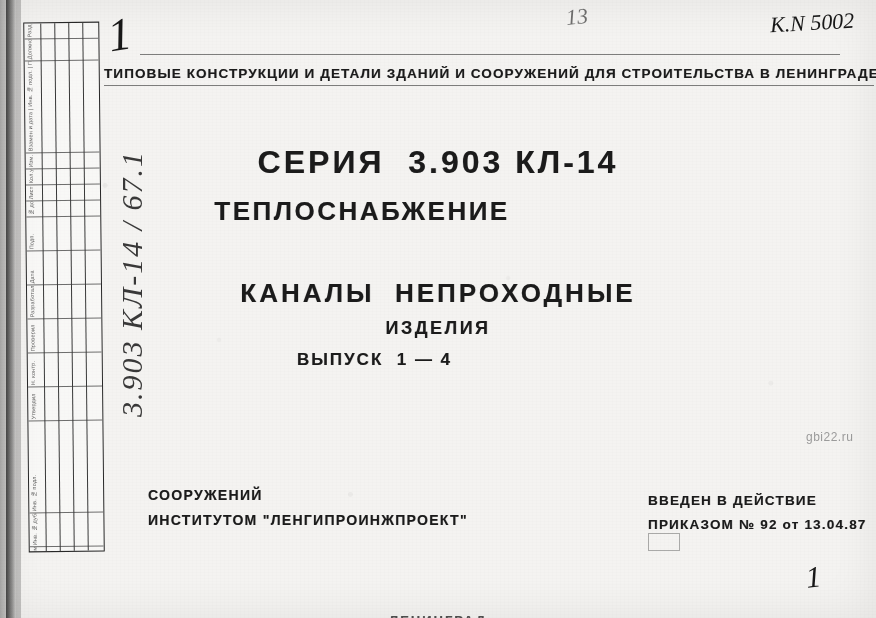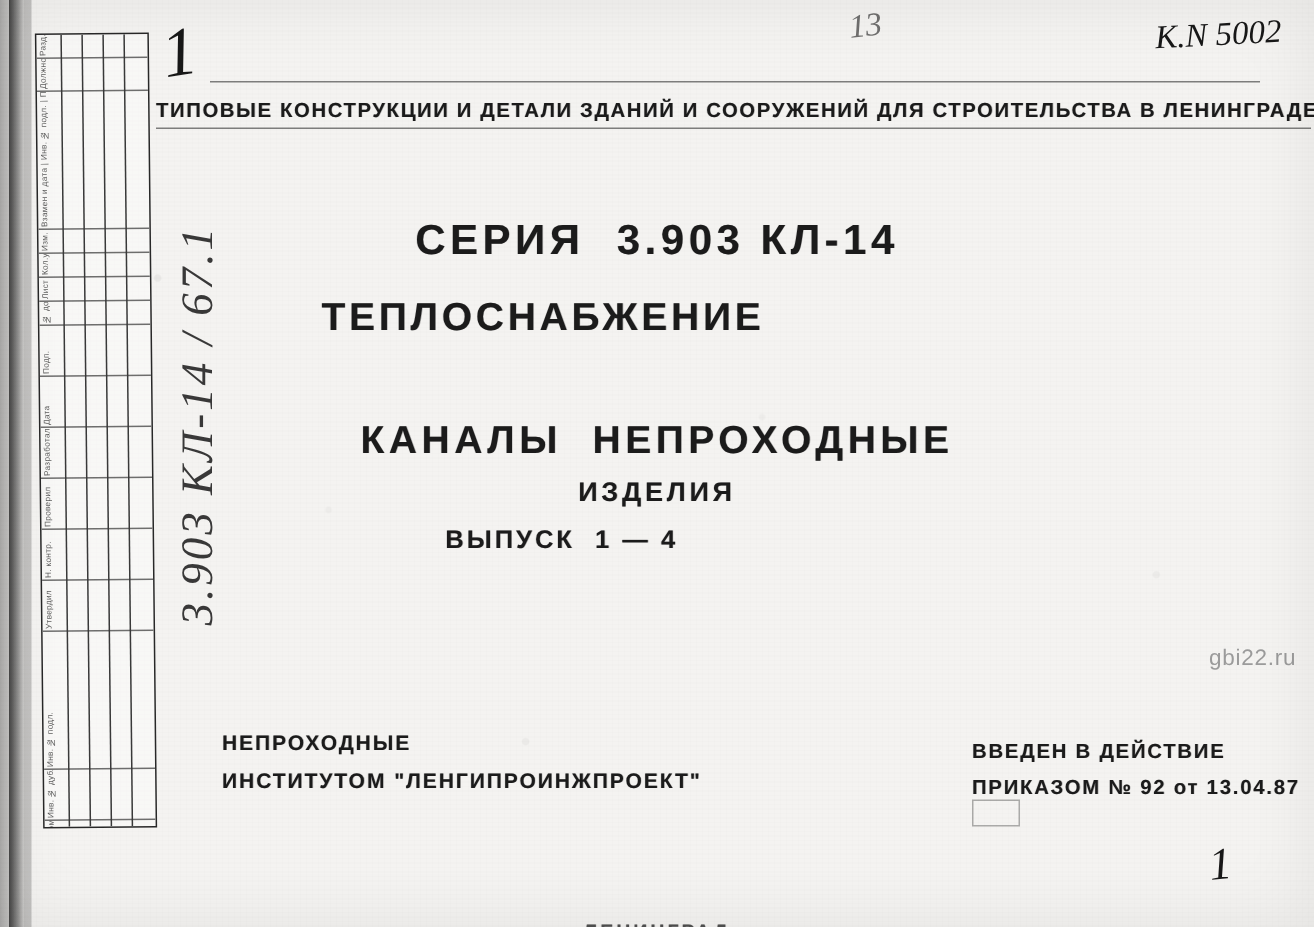--- a/index.html
+++ b/index.html
@@ -84,21 +84,21 @@
   .hdr-underline {
     position: absolute;
     height: 1px;
     background: rgba(30,30,30,.55);
   }
 
   
   #series {
     top: 144px; left: 0; width: 876px;
     text-align: center;
-    font-size: 28px;
+    font-size: 32px;
     font-weight: 700;
     letter-spacing: 3px;
     white-space: pre;
   }
   #subject {
     top: 196px; left: 0; width: 724px;
     text-align: center;
     font-size: 26px;
     font-weight: 700;
     letter-spacing: 2.5px;
@@ -170,21 +170,21 @@
     letter-spacing: 2px;
     transform: rotate(-90deg);
     transform-origin: center;
     opacity: .85;
   }
 
   
   #watermark {
     position: absolute;
     top: 430px; left: 806px;
-    font-size: 15px;
+    font-size: 12px;
     color: #9a9a9a;
     letter-spacing: .5px;
     font-family: "Liberation Sans", sans-serif;
   }
 
   
   #stamp {
     position: absolute;
     top: 22px; left: 26px;
     width: 74px; height: 528px;
@@ -332,21 +332,21 @@
 
   <div class="doc-text" id="hdr-line2">ТИПОВЫЕ КОНСТРУКЦИИ И ДЕТАЛИ ЗДАНИЙ И СООРУЖЕНИЙ ДЛЯ СТРОИТЕЛЬСТВА В ЛЕНИНГРАДЕ</div>
   <div class="hdr-underline" style="top:85px; left:104px; width:770px;"></div>
 
   <div class="doc-text" id="series">СЕРИЯ  3.903 КЛ-14</div>
   <div class="doc-text" id="subject">ТЕПЛОСНАБЖЕНИЕ</div>
   <div class="doc-text" id="items">ИЗДЕЛИЯ</div>
   <div class="doc-text" id="chapter">КАНАЛЫ  НЕПРОХОДНЫЕ</div>
   <div class="doc-text" id="issue">ВЫПУСК  1 — 4</div>
 
-  <div class="doc-text" id="dev-label">НЕПРОХОДНЫЕ</div>
+  <div class="doc-text" id="dev-label">СООРУЖЕНИЙ</div>
   <div class="doc-text" id="dev-org">ИНСТИТУТОМ "ЛЕНГИПРОИНЖПРОЕКТ"</div>
 
   <div class="doc-text" id="eff-label">ВВЕДЕН В ДЕЙСТВИЕ</div>
   <div class="doc-text" id="eff-order">ПРИКАЗОМ № 92 от 13.04.87</div>
   <div id="small-box"></div>
 
   <div class="doc-text" id="city">ЛЕНИНГРАД</div>
 
   <div id="watermark">gbi22.ru</div>
 

